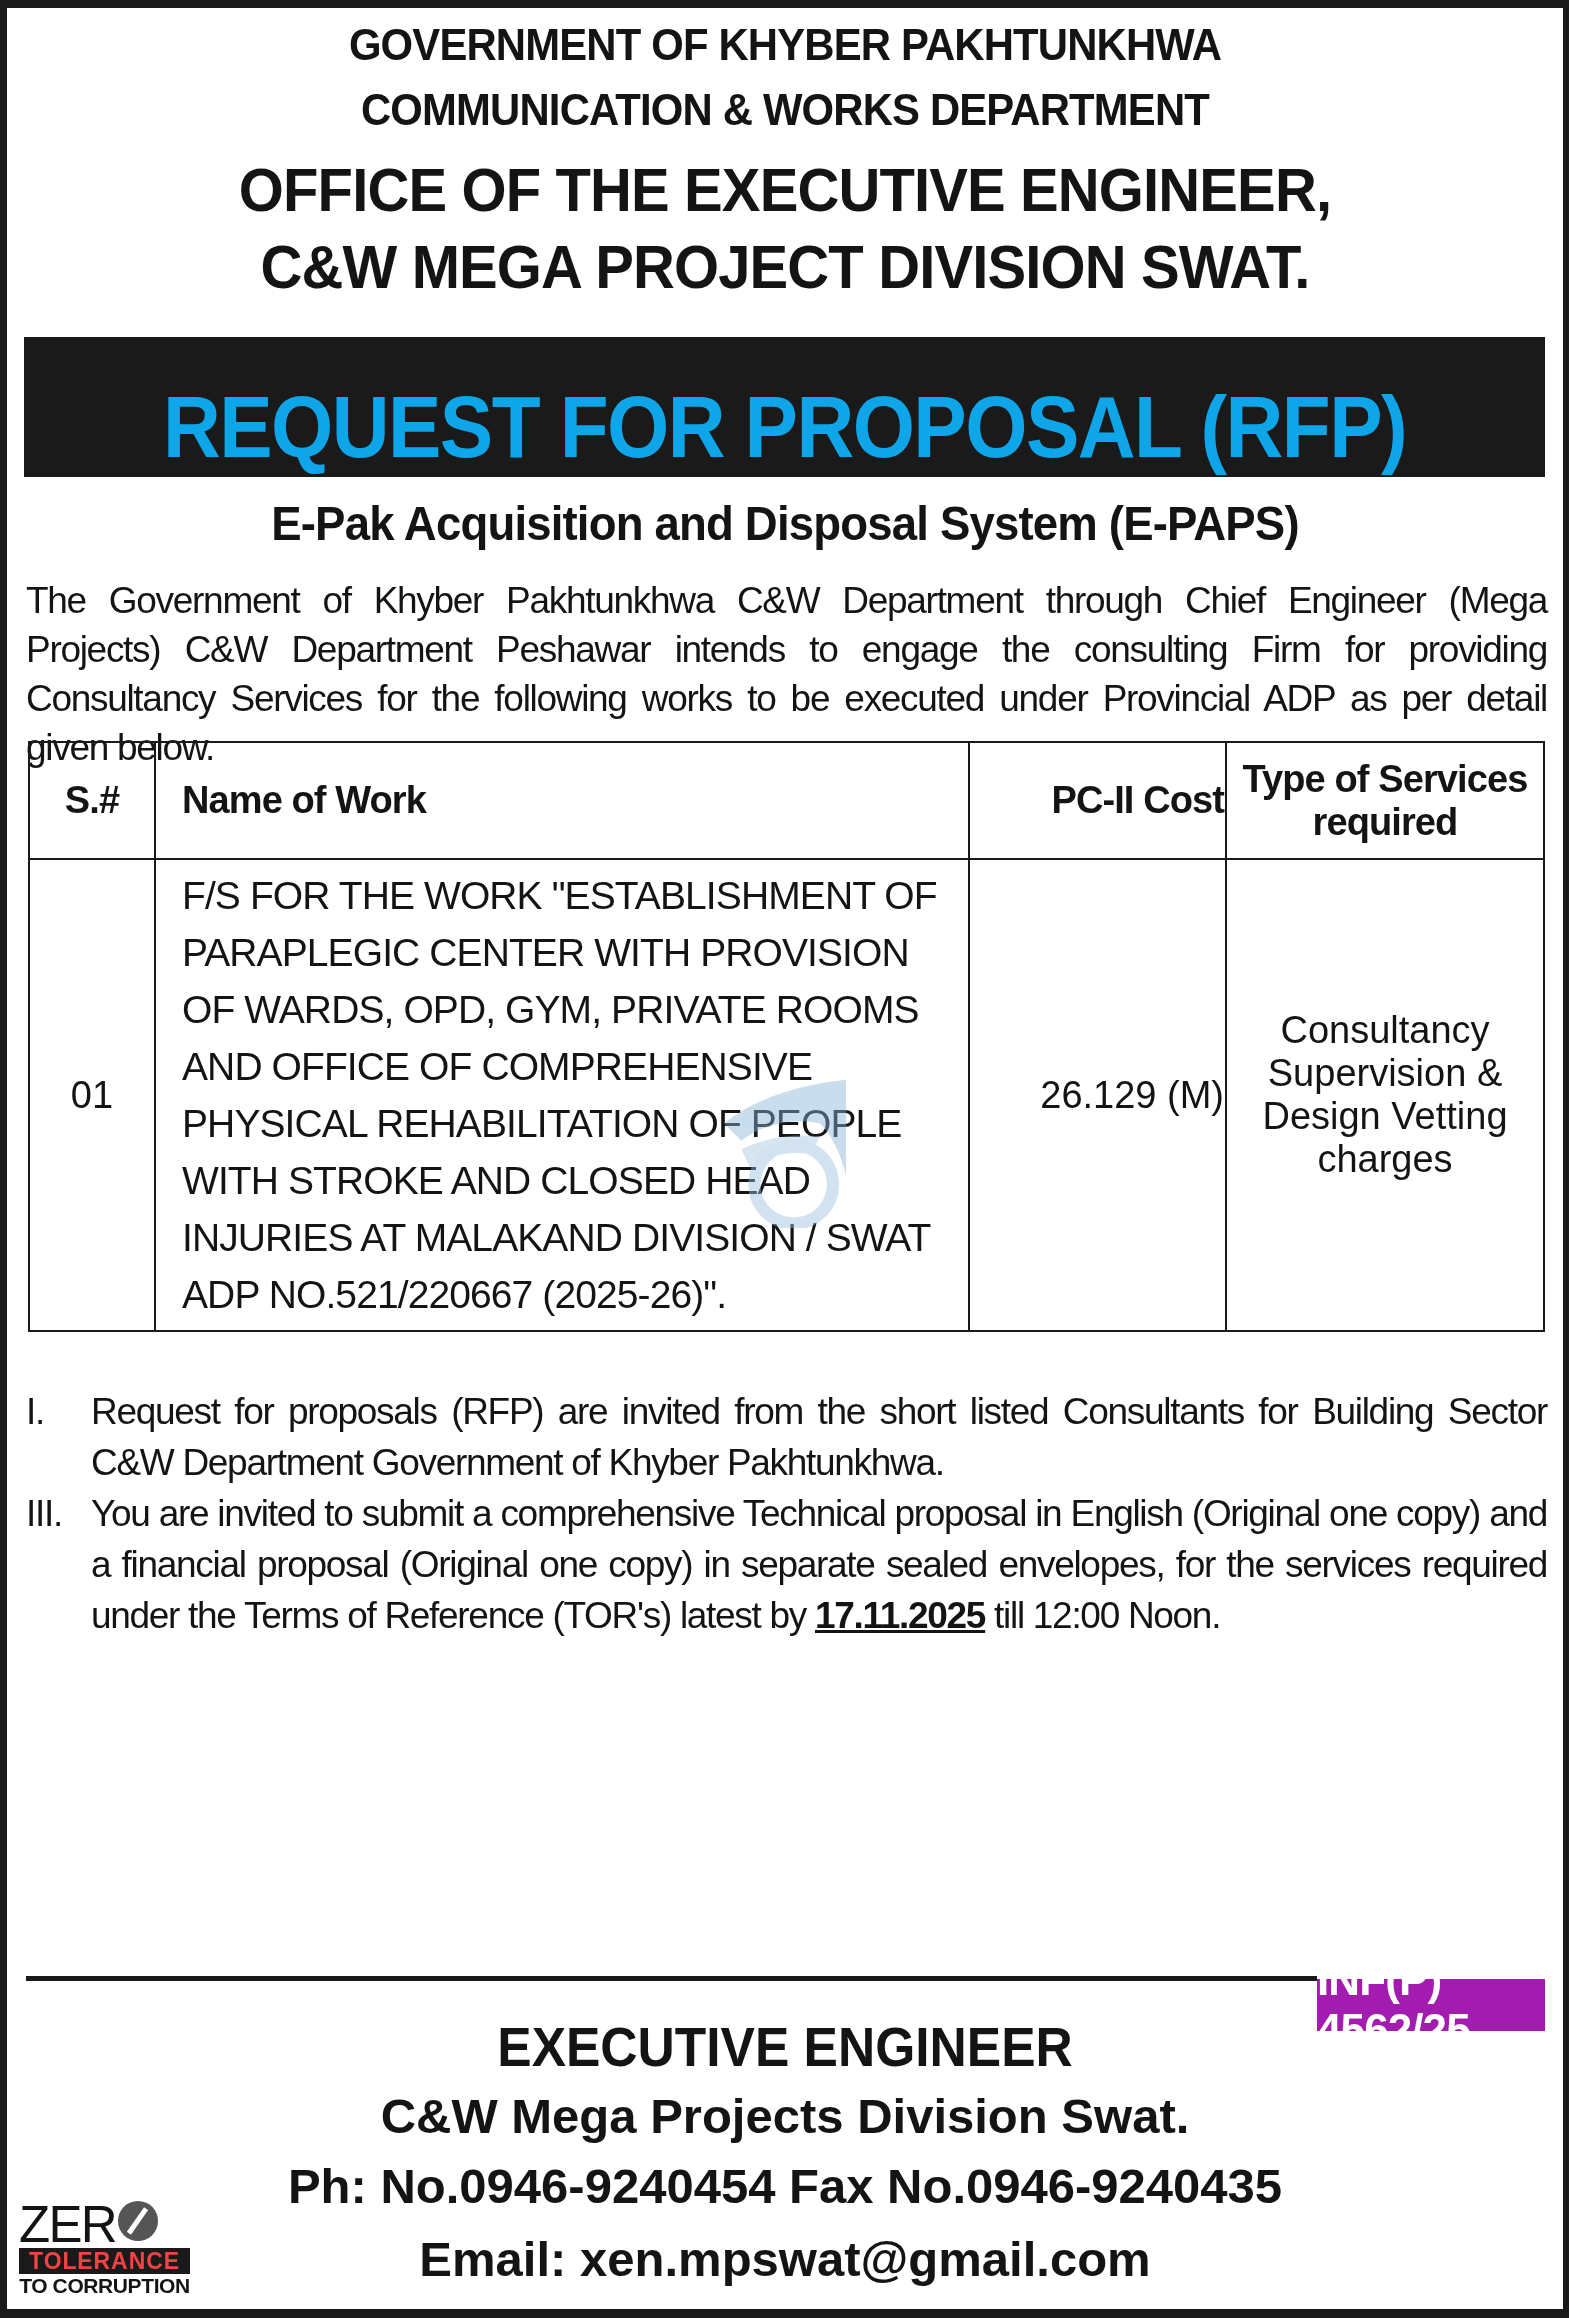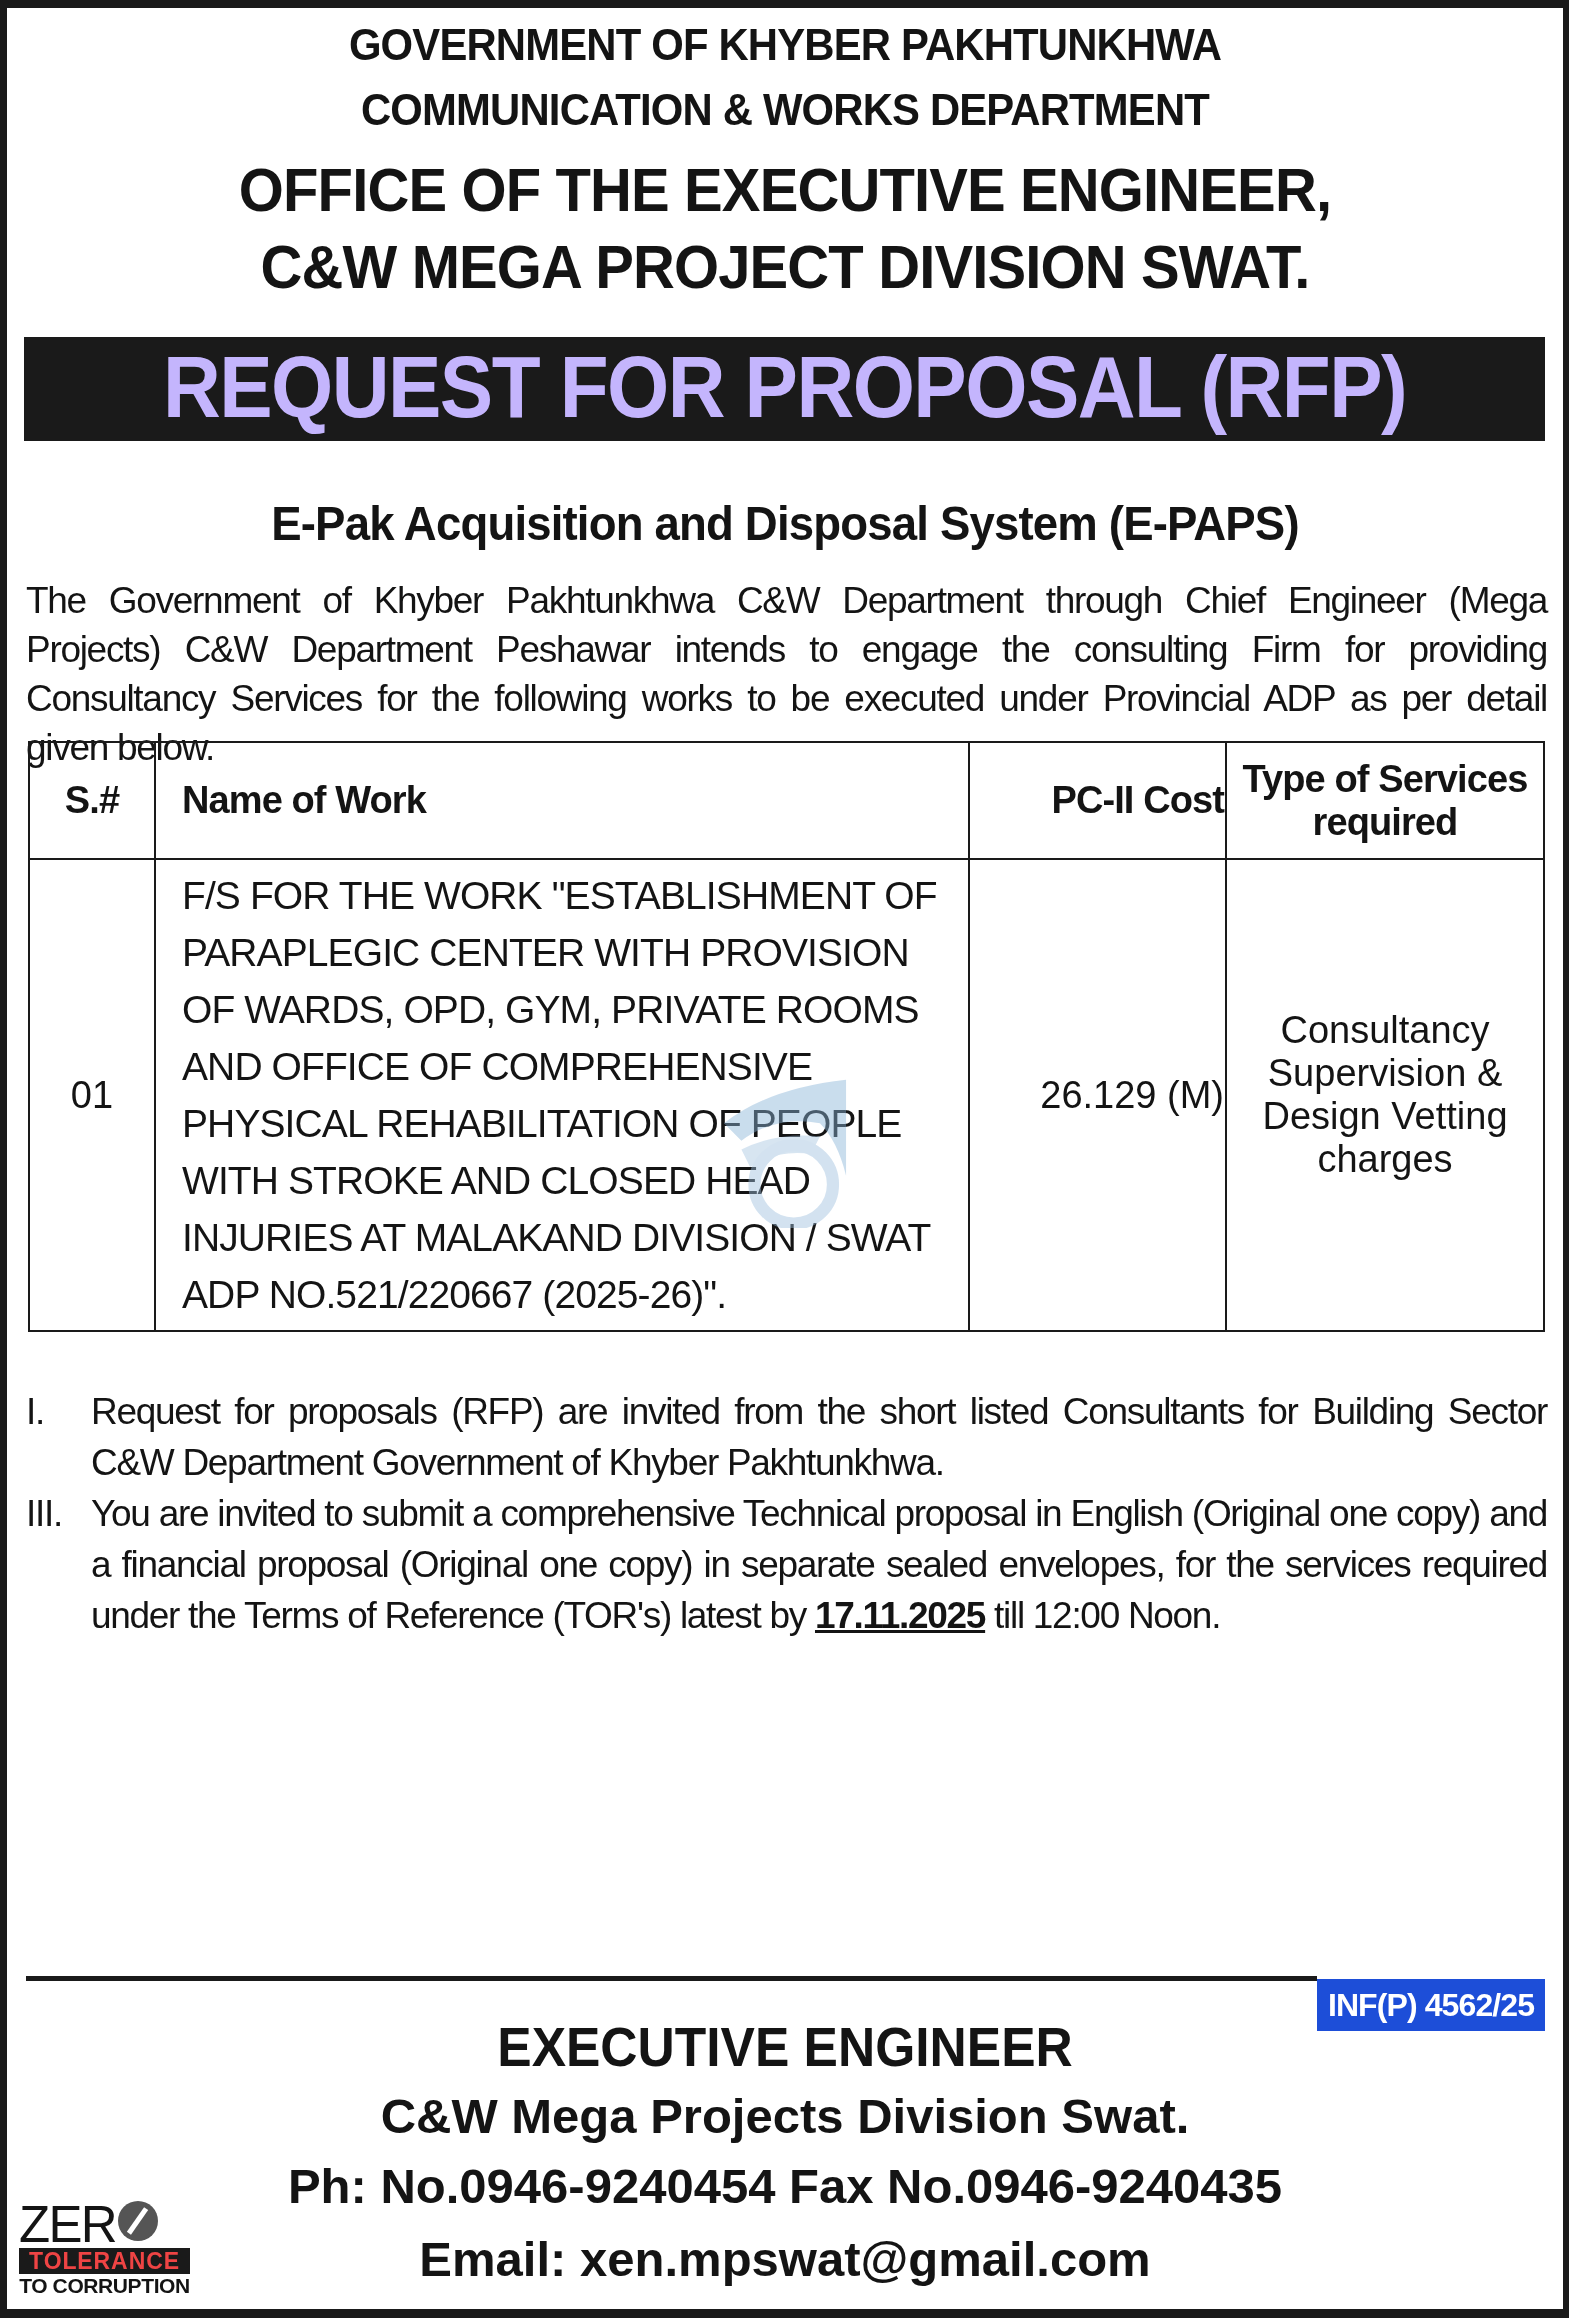--- a/index.html
+++ b/index.html
@@ -10,22 +10,22 @@
     .frame {
       position: absolute; left: 0; top: 0; width: 1570px; height: 2319px;
       box-sizing: border-box; border: 7px solid #1a1a1a; border-top-width: 8.7px; border-bottom-width: 10.5px;
     }
     .hdr1 { position: absolute; left: 0; width: 1570px; text-align: center; font-weight: bold; letter-spacing: -0.9px; }
     #gov { top: 19px; font-size: 45px; transform: scaleX(0.93); }
     #dept { top: 84px; font-size: 45px; transform: scaleX(0.93); }
     #office { top: 155px; font-size: 61px; transform: scaleX(0.95); }
     #division { top: 232px; font-size: 61px; transform: scaleX(0.95); }
     .banner {
-      position: absolute; left: 24.4px; top: 337px; width: 1521px; height: 104px;
-      background: #1a1a1a; color: #c4b5fd; display: flex; align-items: flex-start; justify-content: center;
+      position: absolute; left: 24.4px; top: 337px; width: 1521px; height: 140px;
+      background: #1a1a1a; color: #0ea5e9; display: flex; align-items: flex-end; justify-content: center;
     }
     .banner span { font-size: 87px; font-weight: bold; letter-spacing: -1.7px; transform: scaleX(0.92); display: inline-block; }
     #epaps { position: absolute; top: 495px; left: 0; width: 1570px; text-align: center; font-size: 49px; font-weight: bold; letter-spacing: -0.9px; transform: scaleX(0.93); }
     .intro {
       position: absolute; left: 26px; top: 576px; width: 1521px; font-size: 37px; line-height: 49px;
       text-align: justify; letter-spacing: -1.3px;
     }
     table.works {
       position: absolute; left: 28px; top: 741px; width: 1517px; border-collapse: collapse;
       font-size: 38px;
@@ -39,22 +39,22 @@
     .c-type { text-align: center; }
     td.c-name { line-height: 57px; padding-top: 7px; padding-bottom: 7px; font-size: 39px; letter-spacing: -0.9px; }
     .watermark { position: absolute; left: 715px; top: 1071px; width: 140px; height: 157px; opacity: 0.45; }
     .terms { position: absolute; left: 26px; top: 1386px; width: 1521px; font-size: 37px; line-height: 51px; letter-spacing: -1.3px; }
     .term { display: flex; }
     .term .num { width: 65px; flex: 0 0 65px; }
     .term .txt { flex: 1; text-align: justify; }
     .date { font-weight: bold; text-decoration: underline; }
     .rule { position: absolute; left: 26px; top: 1976px; width: 1291px; height: 5.2px; background: #1a1a1a; }
     .inf {
-      position: absolute; left: 1317px; top: 1979px; width: 228px; height: 52px; background: #1d4ed8; color: #fff;
-      font-weight: bold; font-size: 32px; display: flex; align-items: center; justify-content: center; letter-spacing: -0.9px;
+      position: absolute; left: 1317px; top: 1979px; width: 228px; height: 52px; background: #a21caf; color: #fff;
+      font-weight: bold; font-size: 44px; display: flex; align-items: center; justify-content: center; letter-spacing: -0.9px;
     }
     .sig { position: absolute; left: 0; width: 1570px; text-align: center; font-weight: bold; }
     #xen { top: 2014px; font-size: 56px; transform: scaleX(0.92); }
     #cwm { top: 2088px; font-size: 49px; }
     #ph { top: 2158px; font-size: 49px; }
     #email { top: 2231px; font-size: 49px; }
     .zero { position: absolute; left: 19px; top: 2201px; width: 183px; height: 103px; }
     .zero .z1 { font-size: 51px; font-weight: normal; line-height: 47px; letter-spacing: -1.7px; display: flex; }
     .zero .z1 .circ { display: inline-block; width: 40px; height: 40px; border-radius: 50%; background: #555; margin-left: 1.7px; position: relative; }
     .zero .z1 .circ::after { content: ""; position: absolute; left: 17.4px; top: 5.2px; width: 5.2px; height: 30px; background: #fff; transform: rotate(35deg); }

